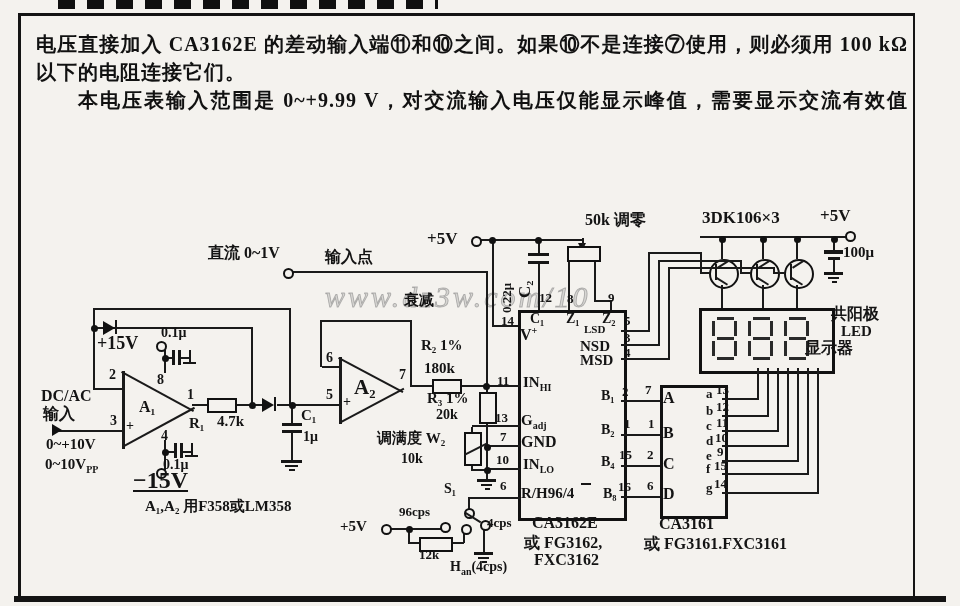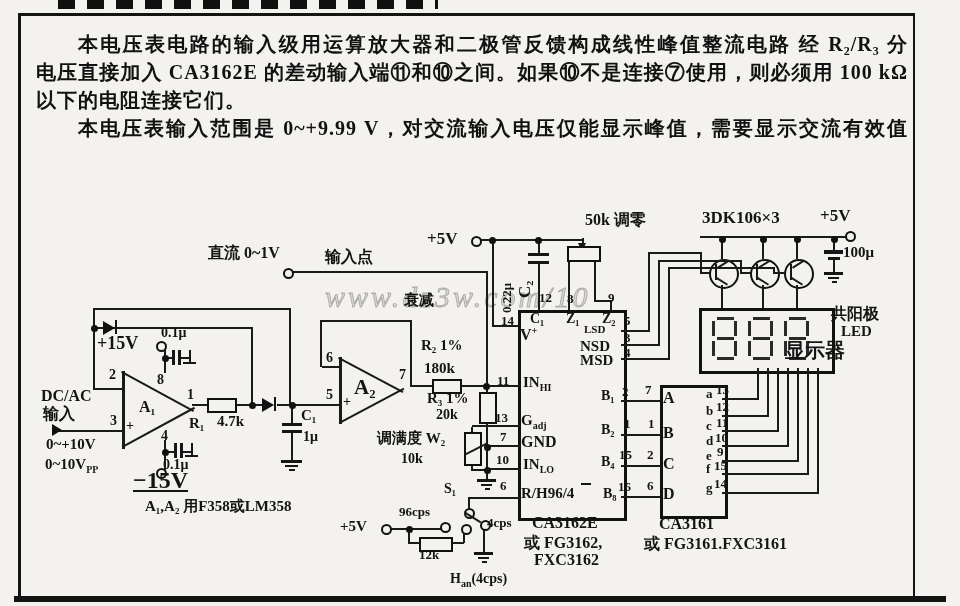--- a/index.html
+++ b/index.html
@@ -40,21 +40,20 @@
 <body>
 
 <div class="page">
   <div class="title-clip"></div>
   <div class="frame" style="left:18px;top:13px;width:897px;height:3px"></div>
   <div class="frame" style="left:18px;top:13px;width:3px;height:586px"></div>
   <div class="frame" style="left:913px;top:13px;width:2px;height:586px"></div>
   <div class="frame" style="left:14px;top:596px;width:932px;height:6px"></div>
 
   <div class="intro">
-    <div class="iline jl ind">本电压表电路的输入级用运算放大器和二极管反馈构成线性峰值整流电路 经 R₂/R₃ 分</div>
     <div class="iline jl">电压直接加入 CA3162E 的差动输入端⑪和⑩之间。如果⑩不是连接⑦使用，则必须用 100 kΩ</div>
     <div class="iline">以下的电阻连接它们。</div>
     <div class="iline jl ind">本电压表输入范围是 0~+9.99 V，对交流输入电压仅能显示峰值，需要显示交流有效值</div>
   </div>
 
   <div class="schematic" id="schematic">
     <div class="wm">www.dz3w.com/10</div>
     <div class="box" style="left:518px;top:310px;width:103px;height:205px"></div>
     <div class="box" style="left:660px;top:385px;width:62px;height:128px"></div>
     <div class="box" style="left:699px;top:308px;width:130px;height:60px"></div>
@@ -260,21 +259,21 @@
       <div class="seg" style="left: 806px; top: 341px; width: 3px; height: 15px;"></div>
       <div class="lbl" style="left: 427px; top: 230px; font-size: 17px;">+5V</div>
       <div class="lbl rot" style="left: 500px; top: 313px; font-size: 13px;">0.22μ</div>
       <div class="lbl rot" style="left: 516px; top: 298px; font-size: 17px;">C₂</div>
       <div class="lbl" style="left: 585px; top: 212px; font-size: 16px;">50k 调零</div>
       <div class="lbl" style="left: 702px; top: 209px; font-size: 17px;">3DK106×3</div>
       <div class="lbl" style="left: 820px; top: 207px; font-size: 17px;">+5V</div>
       <div class="lbl" style="left: 843px; top: 245px; font-size: 15px;">100μ</div>
       <div class="lbl" style="left: 831px; top: 306px; font-size: 16px;">共阳极</div>
       <div class="lbl" style="left: 841px; top: 324px; font-size: 15px;">LED</div>
-      <div class="lbl" style="left: 785px; top: 340px; font-size: 20px;">显示器</div>
+      <div class="lbl" style="left: 805px; top: 340px; font-size: 16px;">显示器</div>
       <div class="lbl" style="left: 208px; top: 245px; font-size: 16px;">直流 0~1V</div>
       <div class="lbl" style="left: 325px; top: 249px; font-size: 16px;">输入点</div>
       <div class="lbl" style="left: 404px; top: 293px; font-size: 15px;">衰减</div>
       <div class="lbl" style="left: 421px; top: 338px; font-size: 15px;">R₂ 1%</div>
       <div class="lbl" style="left: 424px; top: 361px; font-size: 15px;">180k</div>
       <div class="lbl" style="left: 427px; top: 391px; font-size: 15px;">R₃ 1%</div>
       <div class="lbl" style="left: 436px; top: 408px; font-size: 14px;">20k</div>
       <div class="lbl" style="left: 377px; top: 431px; font-size: 15px;">调满度 W₂</div>
       <div class="lbl" style="left: 401px; top: 452px; font-size: 14px;">10k</div>
       <div class="lbl" style="left: 97px; top: 334px; font-size: 18px;">+15V</div>
@@ -358,16 +357,16 @@
       <div class="lbl" style="left: 187px; top: 388px; font-size: 14px;">1</div>
       <div class="lbl" style="left: 110px; top: 414px; font-size: 14px;">3</div>
       <div class="lbl" style="left: 161px; top: 429px; font-size: 14px;">4</div>
       <div class="lbl" style="left: 326px; top: 351px; font-size: 14px;">6</div>
       <div class="lbl" style="left: 326px; top: 388px; font-size: 14px;">5</div>
       <div class="lbl" style="left: 399px; top: 368px; font-size: 14px;">7</div>
       <div class="lbl" style="left: 520px; top: 326px; font-size: 16px;"><span>V</span><sup>+</sup></div>
       <div class="lbl" style="left: 523px; top: 375px; font-size: 15px;"><span>IN</span><sub>HI</sub></div>
       <div class="lbl" style="left: 521px; top: 413px; font-size: 15px;"><span>G</span><sub>adj</sub></div>
       <div class="lbl" style="left: 523px; top: 457px; font-size: 15px;"><span>IN</span><sub>LO</sub></div>
-      <div class="lbl" style="left: 450px; top: 560px; font-size: 14px; margin-top: 12px;"><span>H</span><sub>an</sub><span>(4cps)</span></div>
+      <div class="lbl" style="left: 450px; top: 560px; font-size: 14px;"><span>H</span><sub>an</sub><span>(4cps)</span></div>
       <div class="lbl" style="left: 45px; top: 457px; font-size: 15px;"><span>0~10V</span><sub>PP</sub></div>
     </div>
 </div>
 
 </body></html>

